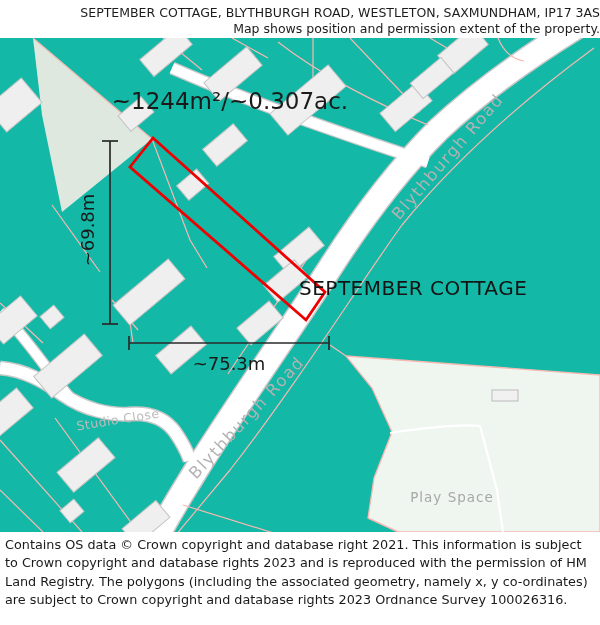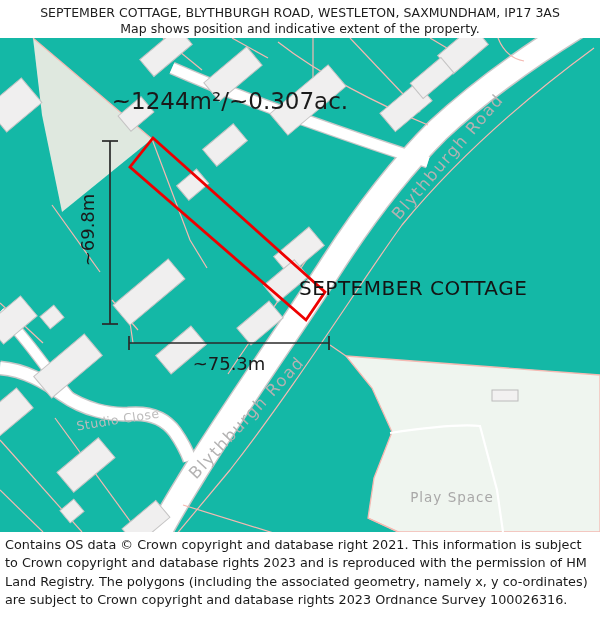--- a/index.html
+++ b/index.html
@@ -5,21 +5,21 @@
   html,body{margin:0;padding:0;}
   body{
     width:600px;height:625px;
     font-family:"DejaVu Sans","Liberation Sans",sans-serif;
     background:#ffffff;
     overflow:hidden;
   }
   .page{width:600px;height:625px;display:flex;flex-direction:column;}
   .header{
     height:38px;box-sizing:border-box;padding-top:5px;
-    text-align:center;background:#ffffff;flex:none;
+    text-align:right;background:#ffffff;flex:none;
   }
   .header .line1{margin:0;font-size:12.5px;line-height:16px;color:#1c1c1c;}
   .header .line2{margin:0;font-size:12.5px;line-height:16px;color:#1c1c1c;}
   .map{
     height:494px;flex:none;position:relative;background:#14b8a6;overflow:hidden;
   }
   .map svg{display:block;}
   .footer{
     height:93px;box-sizing:border-box;flex:none;
     background:#ffffff;padding:3px 5px 0 4px;
@@ -30,21 +30,21 @@
   }
   text{font-family:"DejaVu Sans","Liberation Sans",sans-serif;}
 </style>
 </head>
 <body>
 
 <div class="page">
 
   <div class="header">
     <p class="line1">SEPTEMBER COTTAGE, BLYTHBURGH ROAD, WESTLETON, SAXMUNDHAM, IP17 3AS</p>
-    <p class="line2">Map shows position and indicative extent of the property.</p>
+    <p class="line2">Map shows position and permission extent of the property.</p>
   </div>
 
   <div class="map">
     <svg width="600" height="494" viewBox="0 38 600 494">
 
       <g>
         <polygon points="33,38 152,139 62,212 42,115" fill="#dfe8df" stroke="none"></polygon>
         <polygon points="346,356 600,375 600,532 398,532 368,518 374,478 392,432 372,388" fill="#eff5ef" stroke="#f5b9b2" stroke-width="1.3"></polygon>
         <path d="M390,433 C 430,427 460,424 480,426 L497,490 L503,532" fill="none" stroke="#ffffff" stroke-width="2.2"></path>
       </g>

